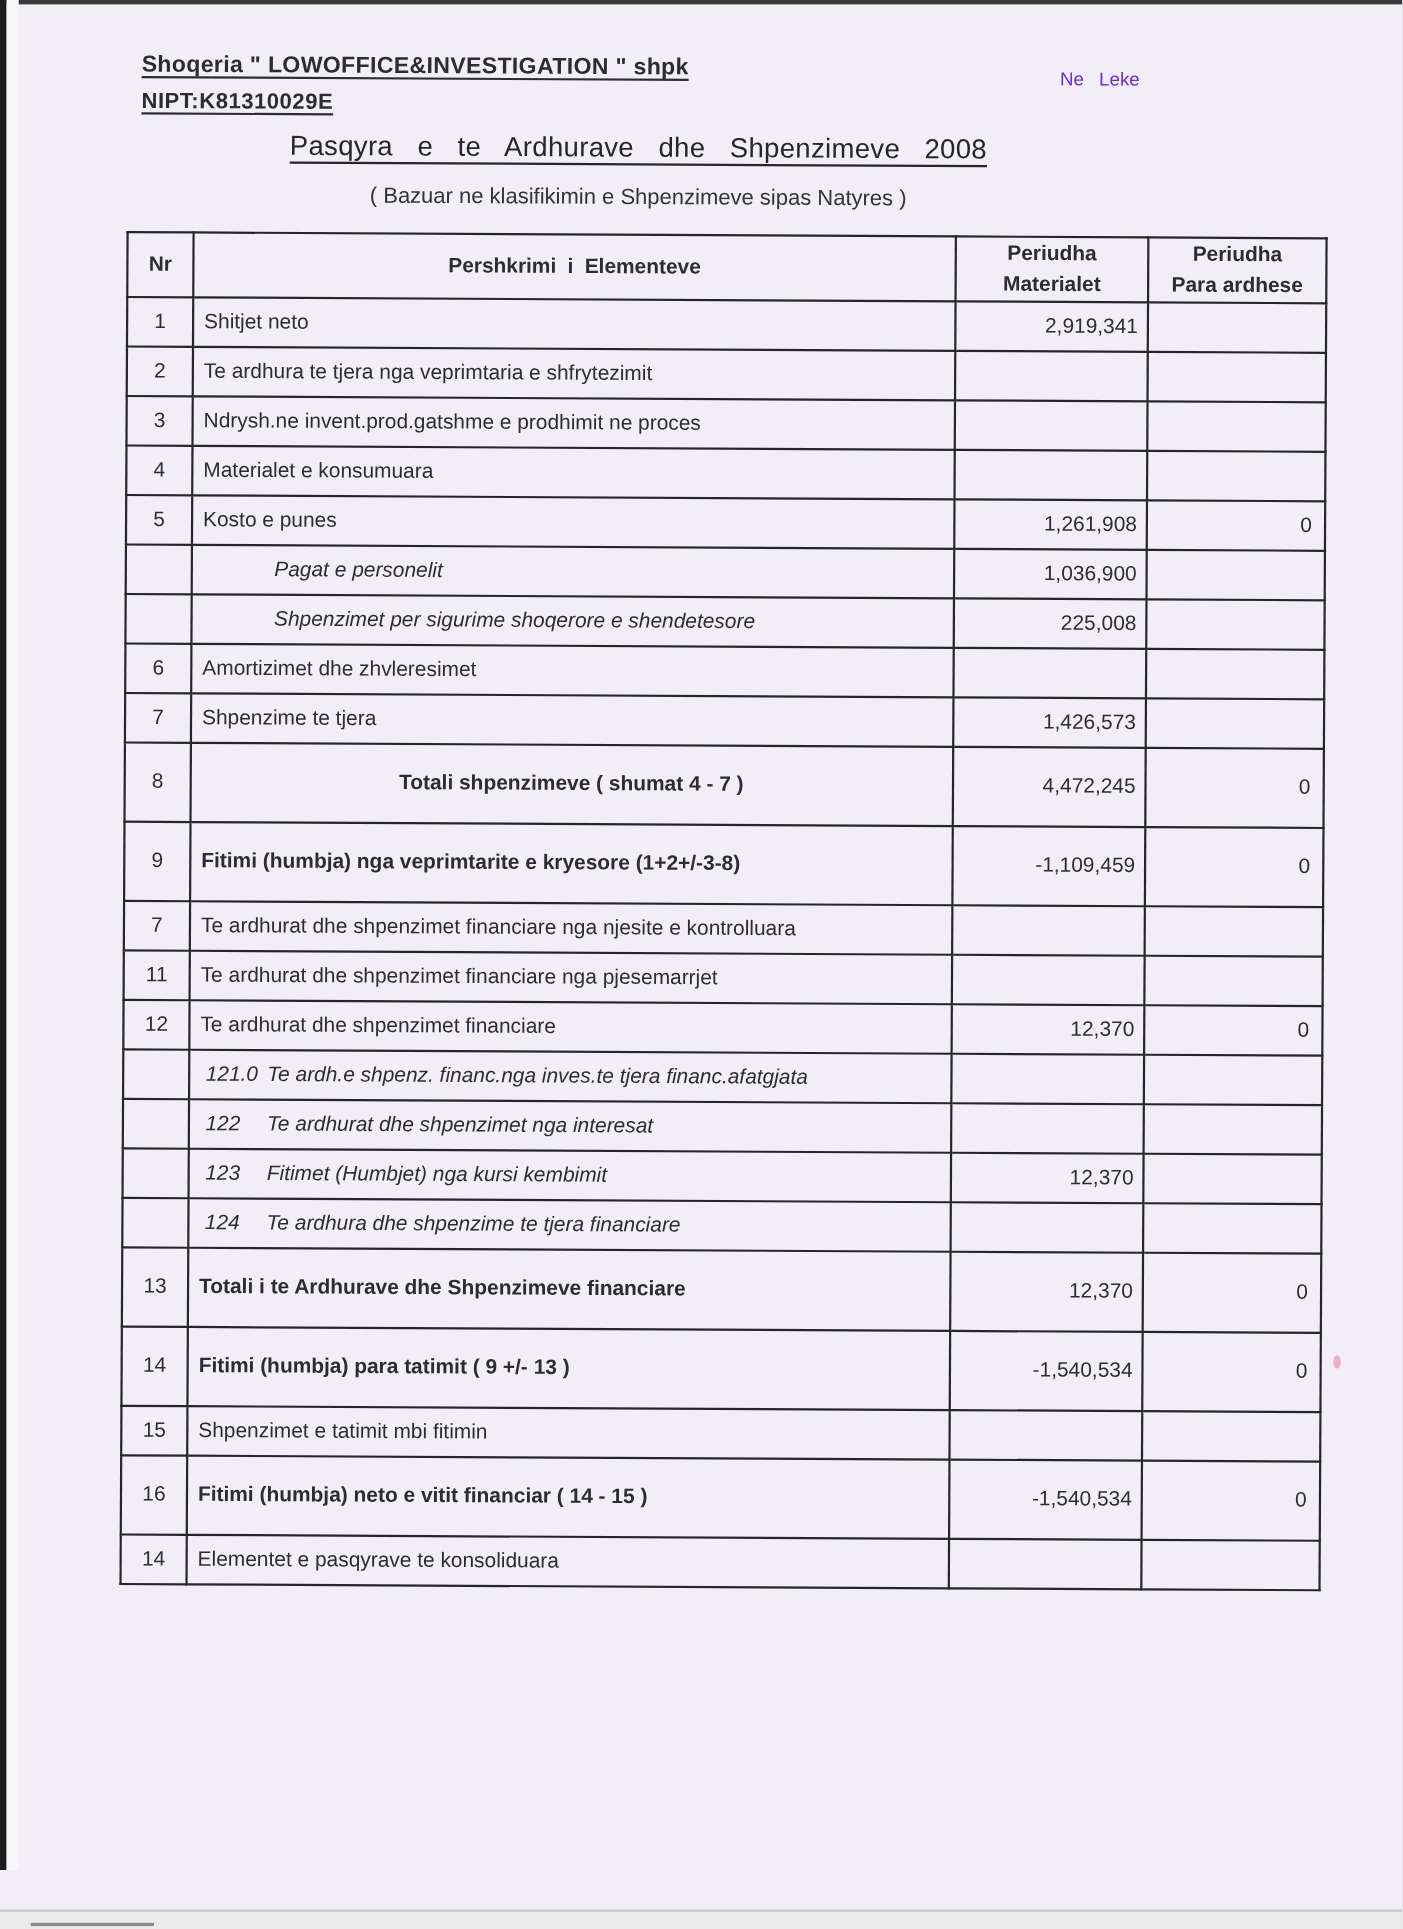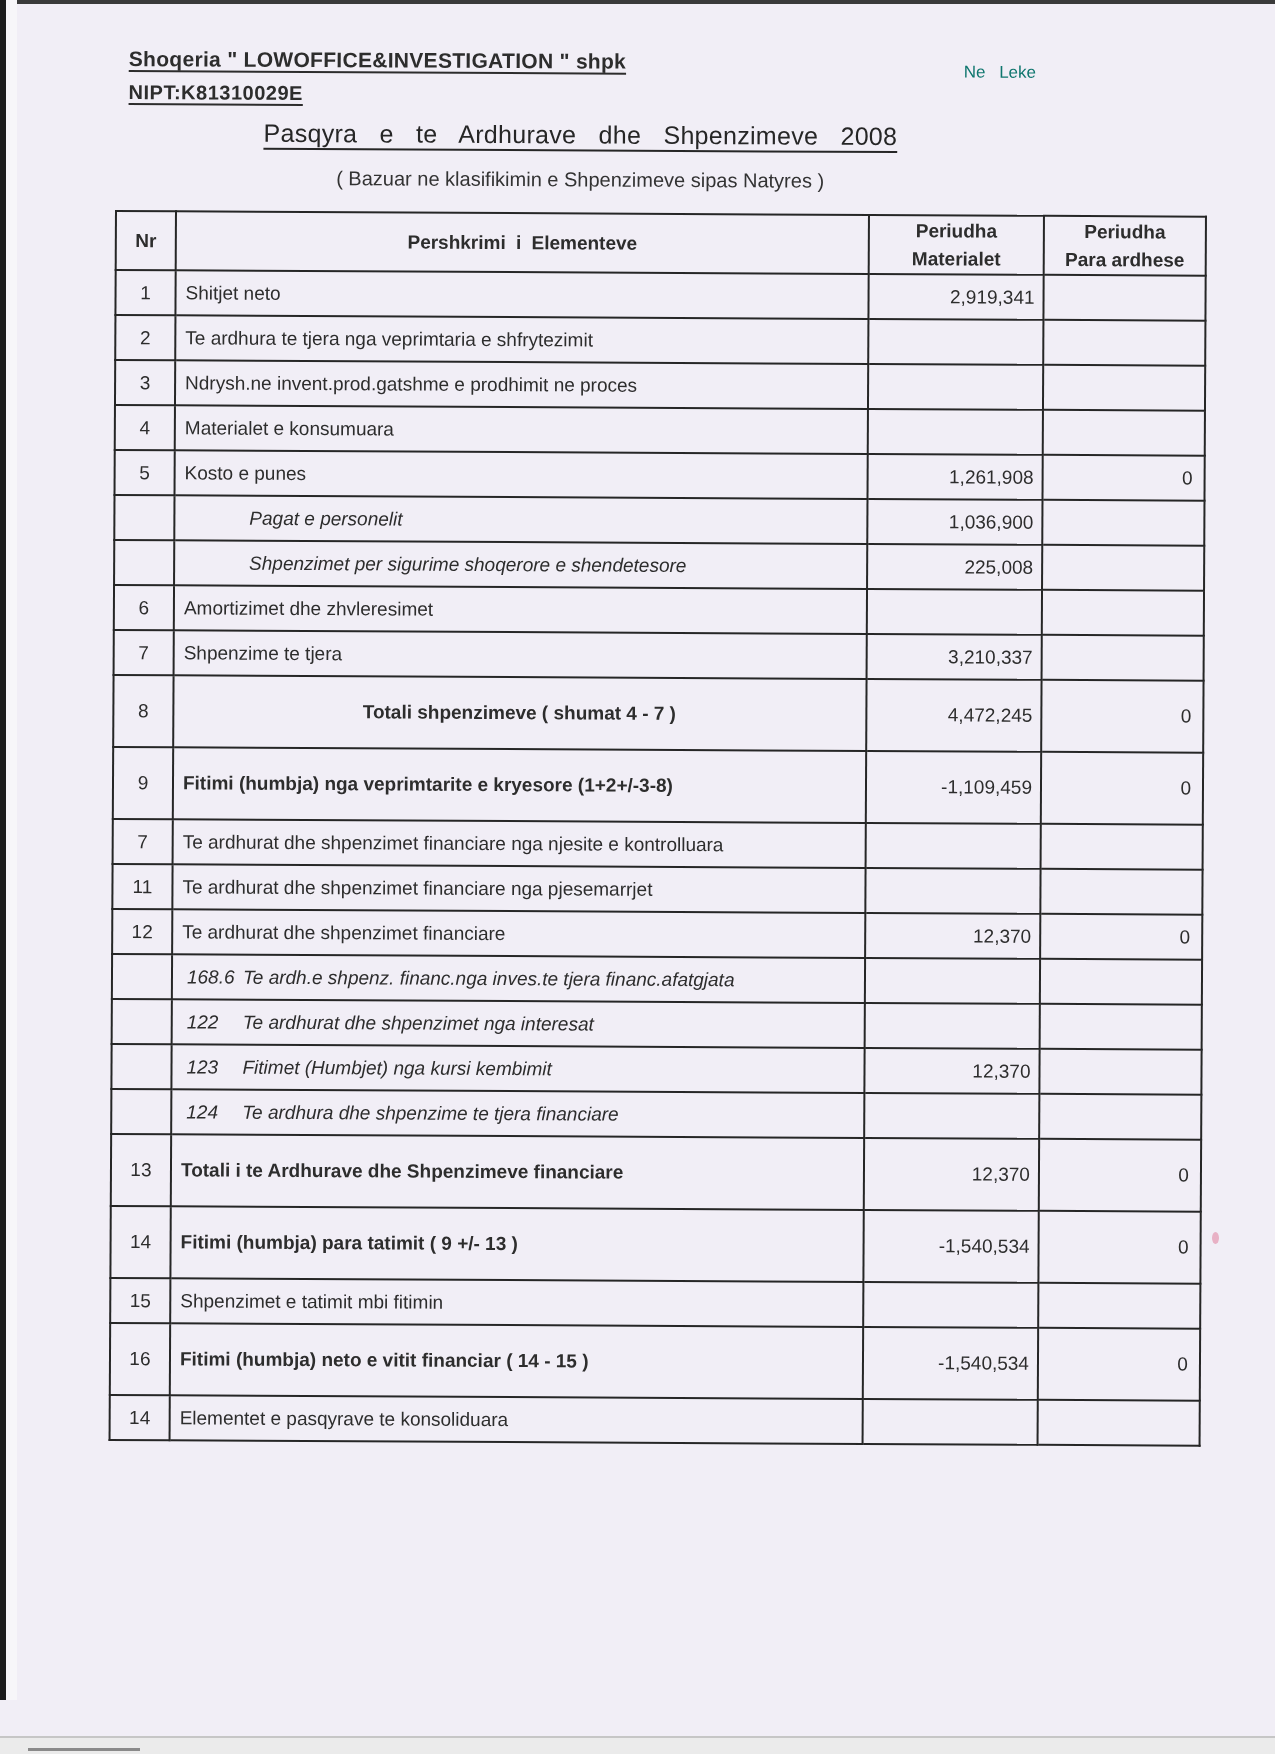--- a/index.html
+++ b/index.html
@@ -24,21 +24,21 @@
 
   .company-block{position:absolute;left:128px;top:44px;line-height:1.45;}
   .company-name{
     font-size:21px;font-weight:bold;letter-spacing:.3px;
     text-decoration:underline;text-decoration-thickness:2px;text-underline-offset:4px;
   }
   .company-nipt{
     font-size:20px;font-weight:bold;letter-spacing:.5px;margin-top:4px;
     text-decoration:underline;text-decoration-thickness:2px;text-underline-offset:4px;
   }
-  .currency-note{position:absolute;left:963px;top:58px;font-size:17px;color:#0f766e;word-spacing:9px;}
+  .currency-note{position:absolute;left:963px;top:58px;font-size:17px;color:#6d28d9;word-spacing:9px;}
 
   .doc-title{
     position:absolute;left:0;top:118px;width:1160px;text-align:center;
     font-size:25px;word-spacing:15px;letter-spacing:.3px;color:#262626;
     text-decoration:underline;text-decoration-thickness:2px;text-underline-offset:6px;
   }
   .doc-subtitle{position:absolute;left:0;top:166px;width:1160px;text-align:center;font-size:20px;color:#333;}
 
   table.statement{
     position:absolute;left:115px;top:210px;width:1090px;
@@ -143,21 +143,21 @@
           </tr>
           <tr>
             <td class="nr">6</td>
             <td class="desc">Amortizimet dhe zhvleresimet</td>
             <td class="val v1"></td>
             <td class="val v2"></td>
           </tr>
           <tr>
             <td class="nr">7</td>
             <td class="desc">Shpenzime te tjera</td>
-            <td class="val v1">3,210,337</td>
+            <td class="val v1">1,426,573</td>
             <td class="val v2"></td>
           </tr>
           <tr class="total center tall">
             <td class="nr">8</td>
             <td class="desc">Totali shpenzimeve ( shumat 4 - 7 )</td>
             <td class="val v1">4,472,245</td>
             <td class="val v2">0</td>
           </tr>
           <tr class="total tall">
             <td class="nr">9</td>
@@ -178,21 +178,21 @@
             <td class="val v2"></td>
           </tr>
           <tr>
             <td class="nr">12</td>
             <td class="desc">Te ardhurat dhe shpenzimet financiare</td>
             <td class="val v1">12,370</td>
             <td class="val v2">0</td>
           </tr>
           <tr class="sub">
             <td class="nr"></td>
-            <td class="desc"><span class="sub-nr">168.6</span><span>Te ardh.e shpenz. financ.nga inves.te tjera financ.afatgjata</span></td>
+            <td class="desc"><span class="sub-nr">121.0</span><span>Te ardh.e shpenz. financ.nga inves.te tjera financ.afatgjata</span></td>
             <td class="val v1"></td>
             <td class="val v2"></td>
           </tr>
           <tr class="sub">
             <td class="nr"></td>
             <td class="desc"><span class="sub-nr">122</span><span>Te ardhurat dhe shpenzimet nga interesat</span></td>
             <td class="val v1"></td>
             <td class="val v2"></td>
           </tr>
           <tr class="sub">

